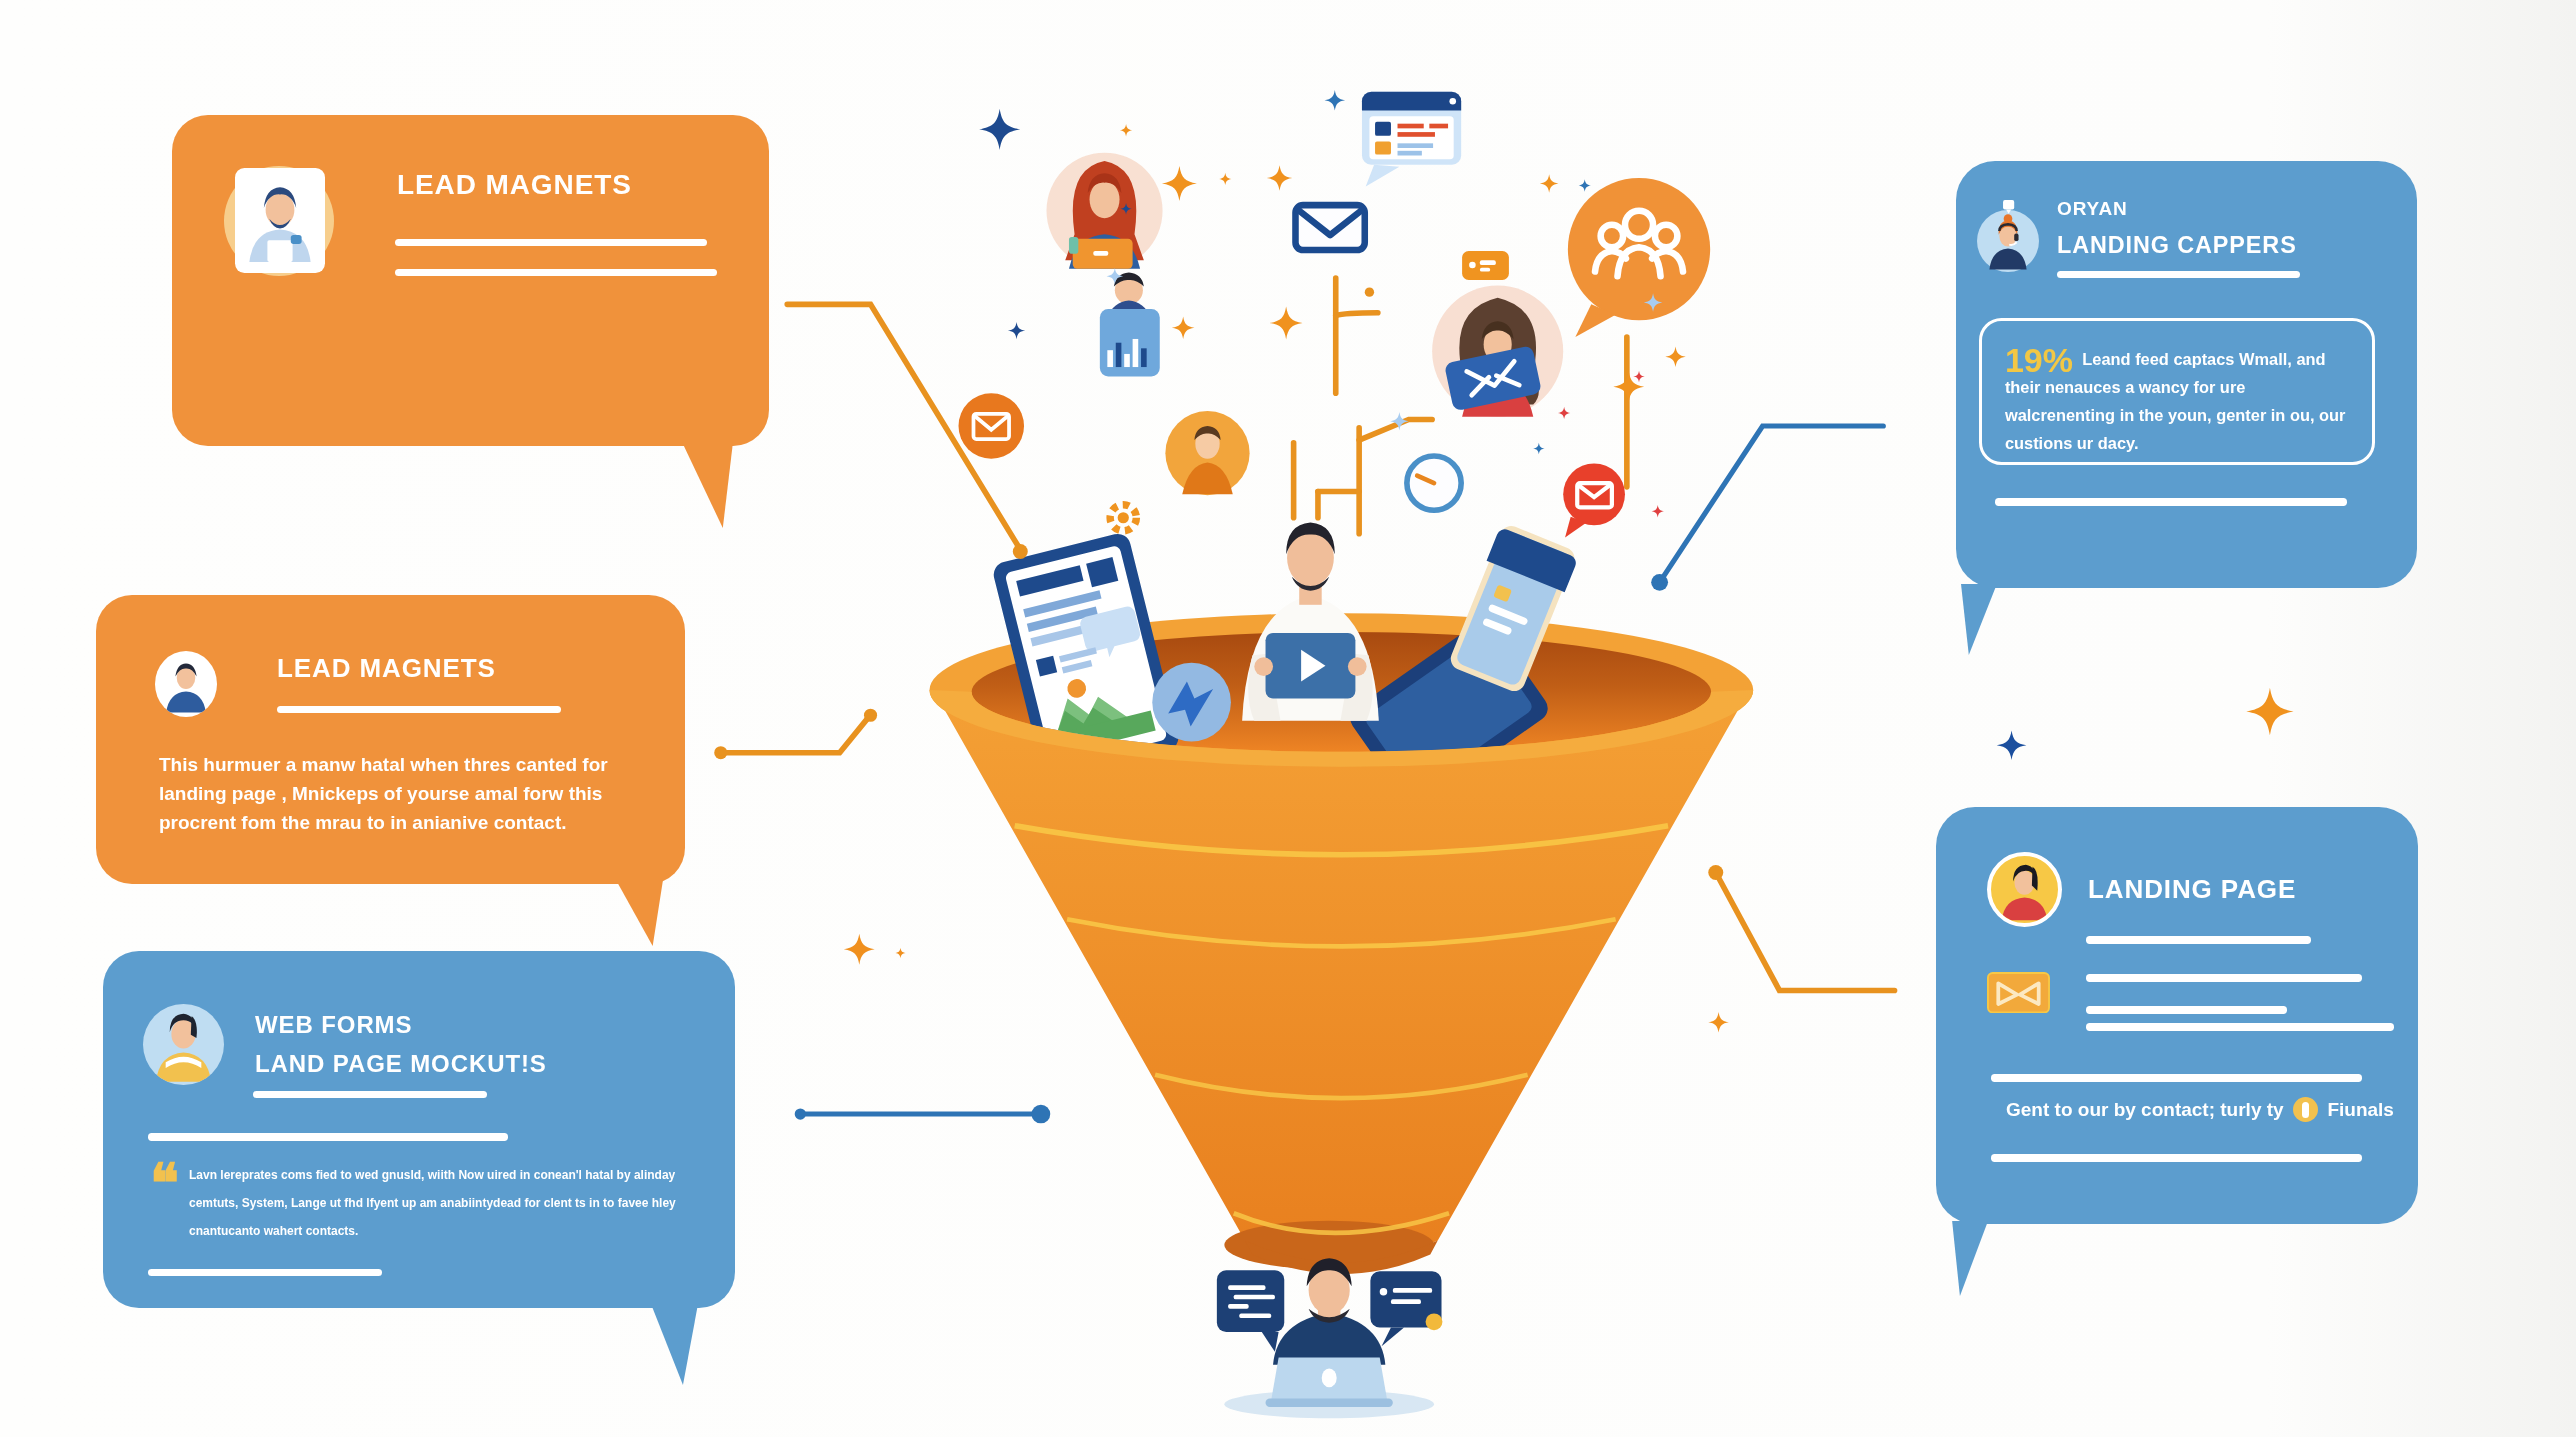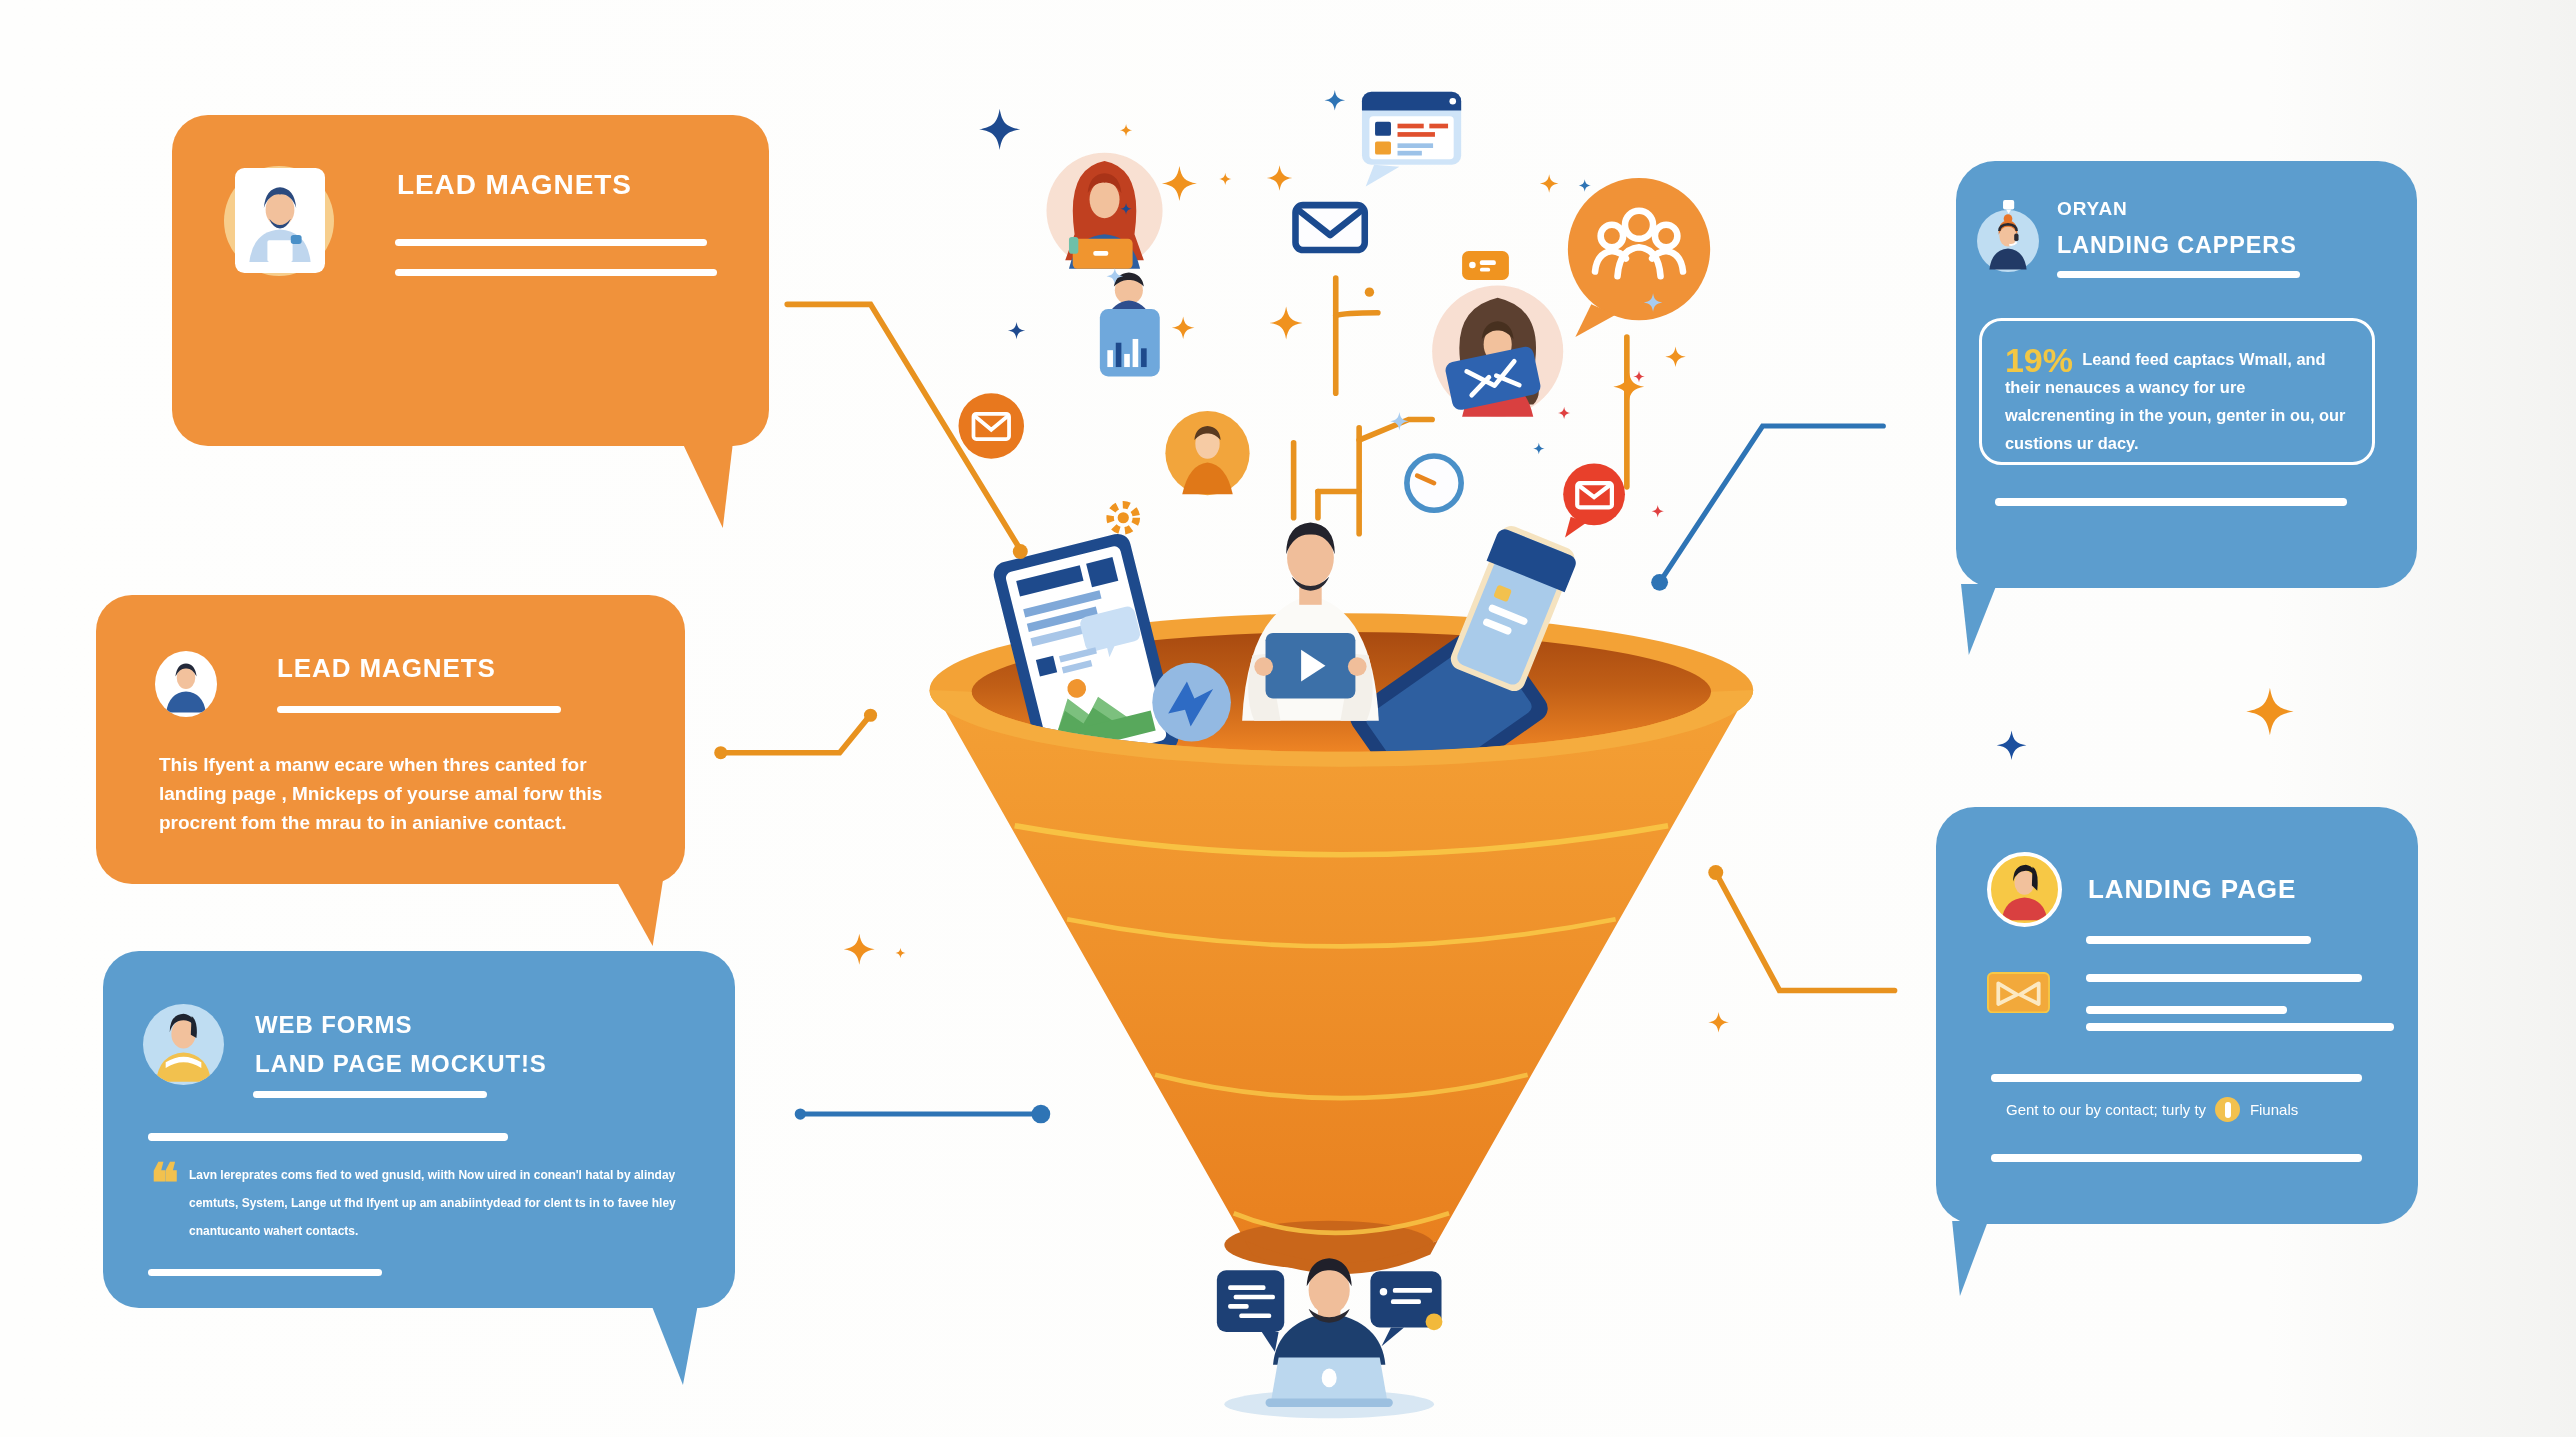--- a/index.html
+++ b/index.html
@@ -27,21 +27,21 @@
 
   .avatar{position:absolute;border-radius:50%;overflow:hidden;}
   .avatar svg{display:block;width:100%;height:100%;}
 
   .quote-mark{position:absolute;color:#F2C14E;font-size:54px;font-weight:bold;line-height:45px;}
 
   .statbox{position:absolute;border:3.7px solid #fff;border-radius:22.5px;box-sizing:border-box;}
   .statbox .stat{float:left;font-size:34px;font-weight:bold;color:#F2C744;line-height:30px;height:28px;margin:0 9.4px 0 0;}
   .statbox .stat-body{padding:24px 20.6px 0 22.5px;font-size:16.4px;font-weight:bold;line-height:28px;}
 
-  .footer-row{position:absolute;display:flex;align-items:center;gap:9.4px;font-weight:normal;font-size:15px;white-space:nowrap;}
+  .footer-row{position:absolute;display:flex;align-items:center;gap:9.4px;font-weight:bold;font-size:19px;white-space:nowrap;}
   .coin{width:25px;height:25px;border-radius:50%;background:#F2C14E;position:relative;flex:0 0 auto;}
   .coin::after{content:"";position:absolute;left:9.4px;top:4.7px;width:6.6px;height:16px;border-radius:5.6px;background:#fff;}
 </style>
 </head>
 <body>
 
 <div class="stage">
 
 <svg class="art" viewBox="0 0 2752 1536">
   <defs>
@@ -331,21 +331,21 @@
   <div class="tail orange" style="left:520px;top:285px;width:47px;height:66px;clip-path:polygon(0 0,100% 0,78% 100%);"></div>
   <div class="avatar" style="left:59px;top:56px;width:62px;height:66px;background:#FFFFFF;">
     <svg viewBox="0 0 100 100">
       <ellipse cx="50" cy="40" rx="15" ry="18" fill="#F2C19C"></ellipse>
       <path d="M33,38 Q35,18 50,17 Q65,18 67,38 Q60,24 50,25 Q40,24 33,38 Z" fill="#23293A"></path>
       <path d="M18,96 Q22,64 50,62 Q78,64 82,96 Z" fill="#2E5C9E"></path>
     </svg>
   </div>
   <div class="title" style="left:181px;top:58px;font-size:26px;">LEAD MAGNETS</div>
   <div class="bar" style="left:181px;top:111px;width:284px;"></div>
-  <div class="body-text" style="left:63px;top:155px;width:473px;font-size:19px;line-height:29px;">This lfyent a manw ecare when thres canted for landing page , Mnickeps of yourse amal forw this procrent fom the mrau to in anianive contact.</div>
+  <div class="body-text" style="left:63px;top:155px;width:473px;font-size:19px;line-height:29px;">This hurmuer a manw hatal when thres canted for landing page , Mnickeps of yourse amal forw this procrent fom the mrau to in anianive contact.</div>
 </div>
 
 <div class="bubble blue" style="left:103px;top:951px;width:632px;height:357px;">
   <div class="bg"></div>
   <div class="tail blue" style="left:548px;top:353px;width:47px;height:81px;clip-path:polygon(0 0,100% 0,68% 100%);"></div>
   <div class="avatar" style="left:40px;top:53px;width:81px;height:81px;background:#BFDDF2;">
     <svg viewBox="0 0 100 100">
       <ellipse cx="50" cy="37" rx="15" ry="18" fill="#F2C19C"></ellipse>
       <path d="M33,35 Q33,13 50,12 Q67,14 66,38 Q64,20 50,20 Q37,20 33,35 Z" fill="#1E2430"></path>
       <path d="M60,15 Q68,20 66,42 L59,38 Z" fill="#1E2430"></path>

